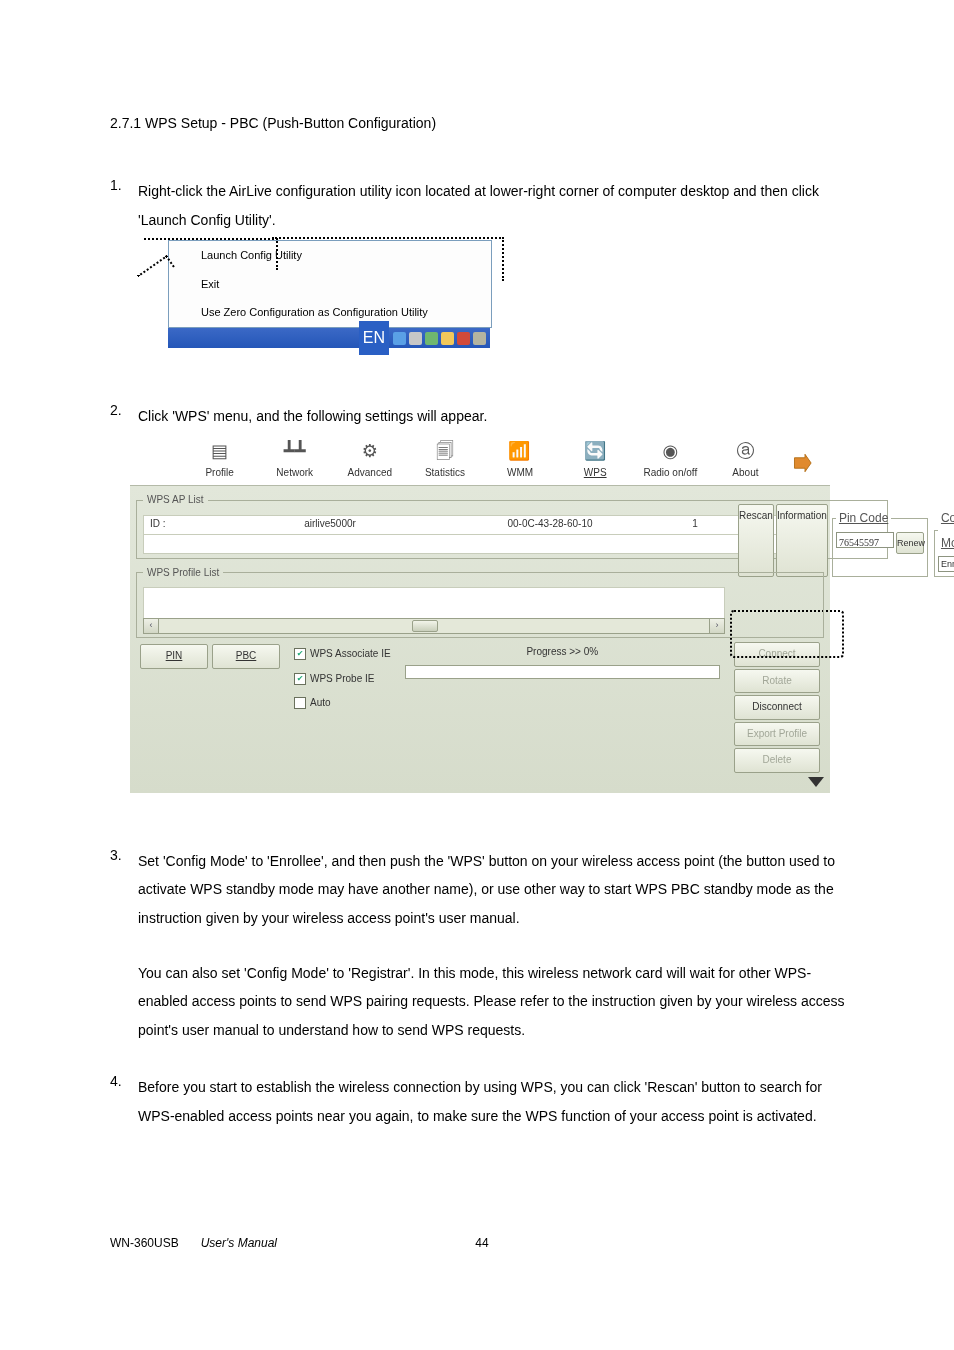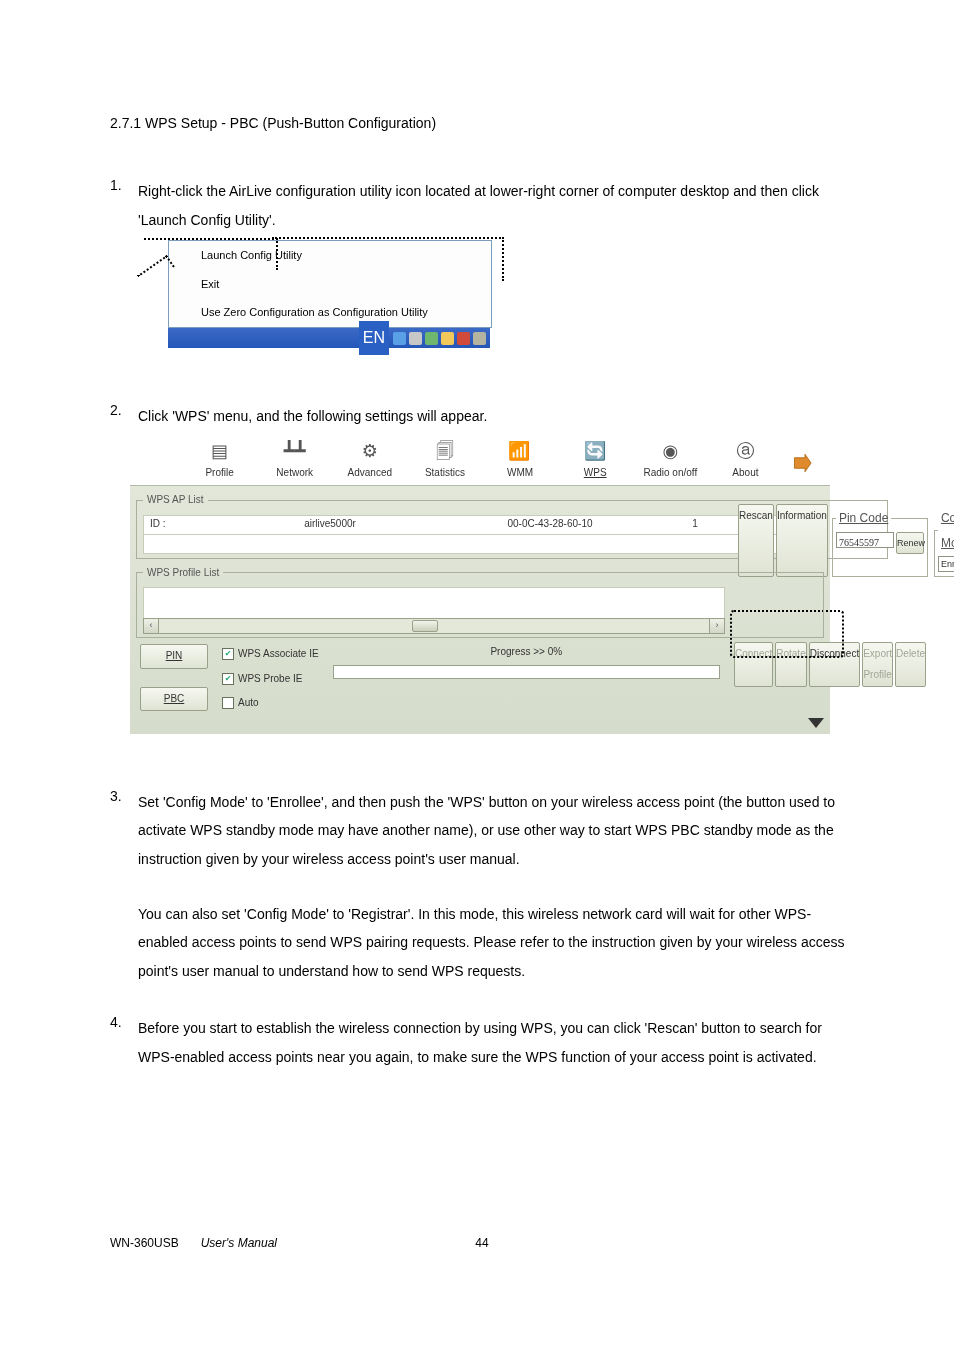--- a/index.html
+++ b/index.html
@@ -253,29 +253,29 @@
     flex:1;height:14px;border-top:1px solid #9aa18a;border-bottom:1px solid #9aa18a;
     background:#e4e8d9;position:relative;
   }
   .profile-scroll .thumb{
     position:absolute;left:46%;top:1px;width:24px;height:10px;
     background:linear-gradient(#f2f4ea,#c9cfbb);border:1px solid #9aa18a;border-radius:2px;
   }
   .bottom-row{
     display:flex;gap:14px;margin-top:4px;padding:0 4px;align-items:flex-start;
   }
-  .pin-pbc-col{display:flex;flex-direction:column;gap:18px;margin-top:2px;}
+  .pin-pbc-col{display:flex;flex-direction:row;gap:4px;margin-top:2px;}
   .pin-pbc-col .winbtn{width:66px;}
   .chk-col{display:flex;flex-direction:column;gap:4px;margin-top:2px;}
   .chk{display:flex;align-items:center;gap:4px;font-size:10px;}
   .chk .box{width:10px;height:10px;border:1px solid #6a715d;background:#fff;display:flex;align-items:center;justify-content:center;font-size:8px;color:#2a7;}
   .progress-col{flex:1;}
   .progress-label{text-align:center;font-size:10px;margin-bottom:2px;}
   .progress-bar{border:1px solid #9aa18a;height:12px;background:#fff;}
-  .right-btns{width:86px;display:flex;flex-direction:row;gap:2px;}
+  .right-btns{width:86px;display:flex;flex-direction:column;gap:2px;}
   .expand-tri{
     margin-left:auto;margin-top:4px;
     width:0;height:0;border-left:8px solid transparent;border-right:8px solid transparent;border-top:10px solid #333;
   }
   .footer {
     position: absolute;
     bottom: 100px;
     left: 110px;
     right: 100px;
     font-size: 12px;

